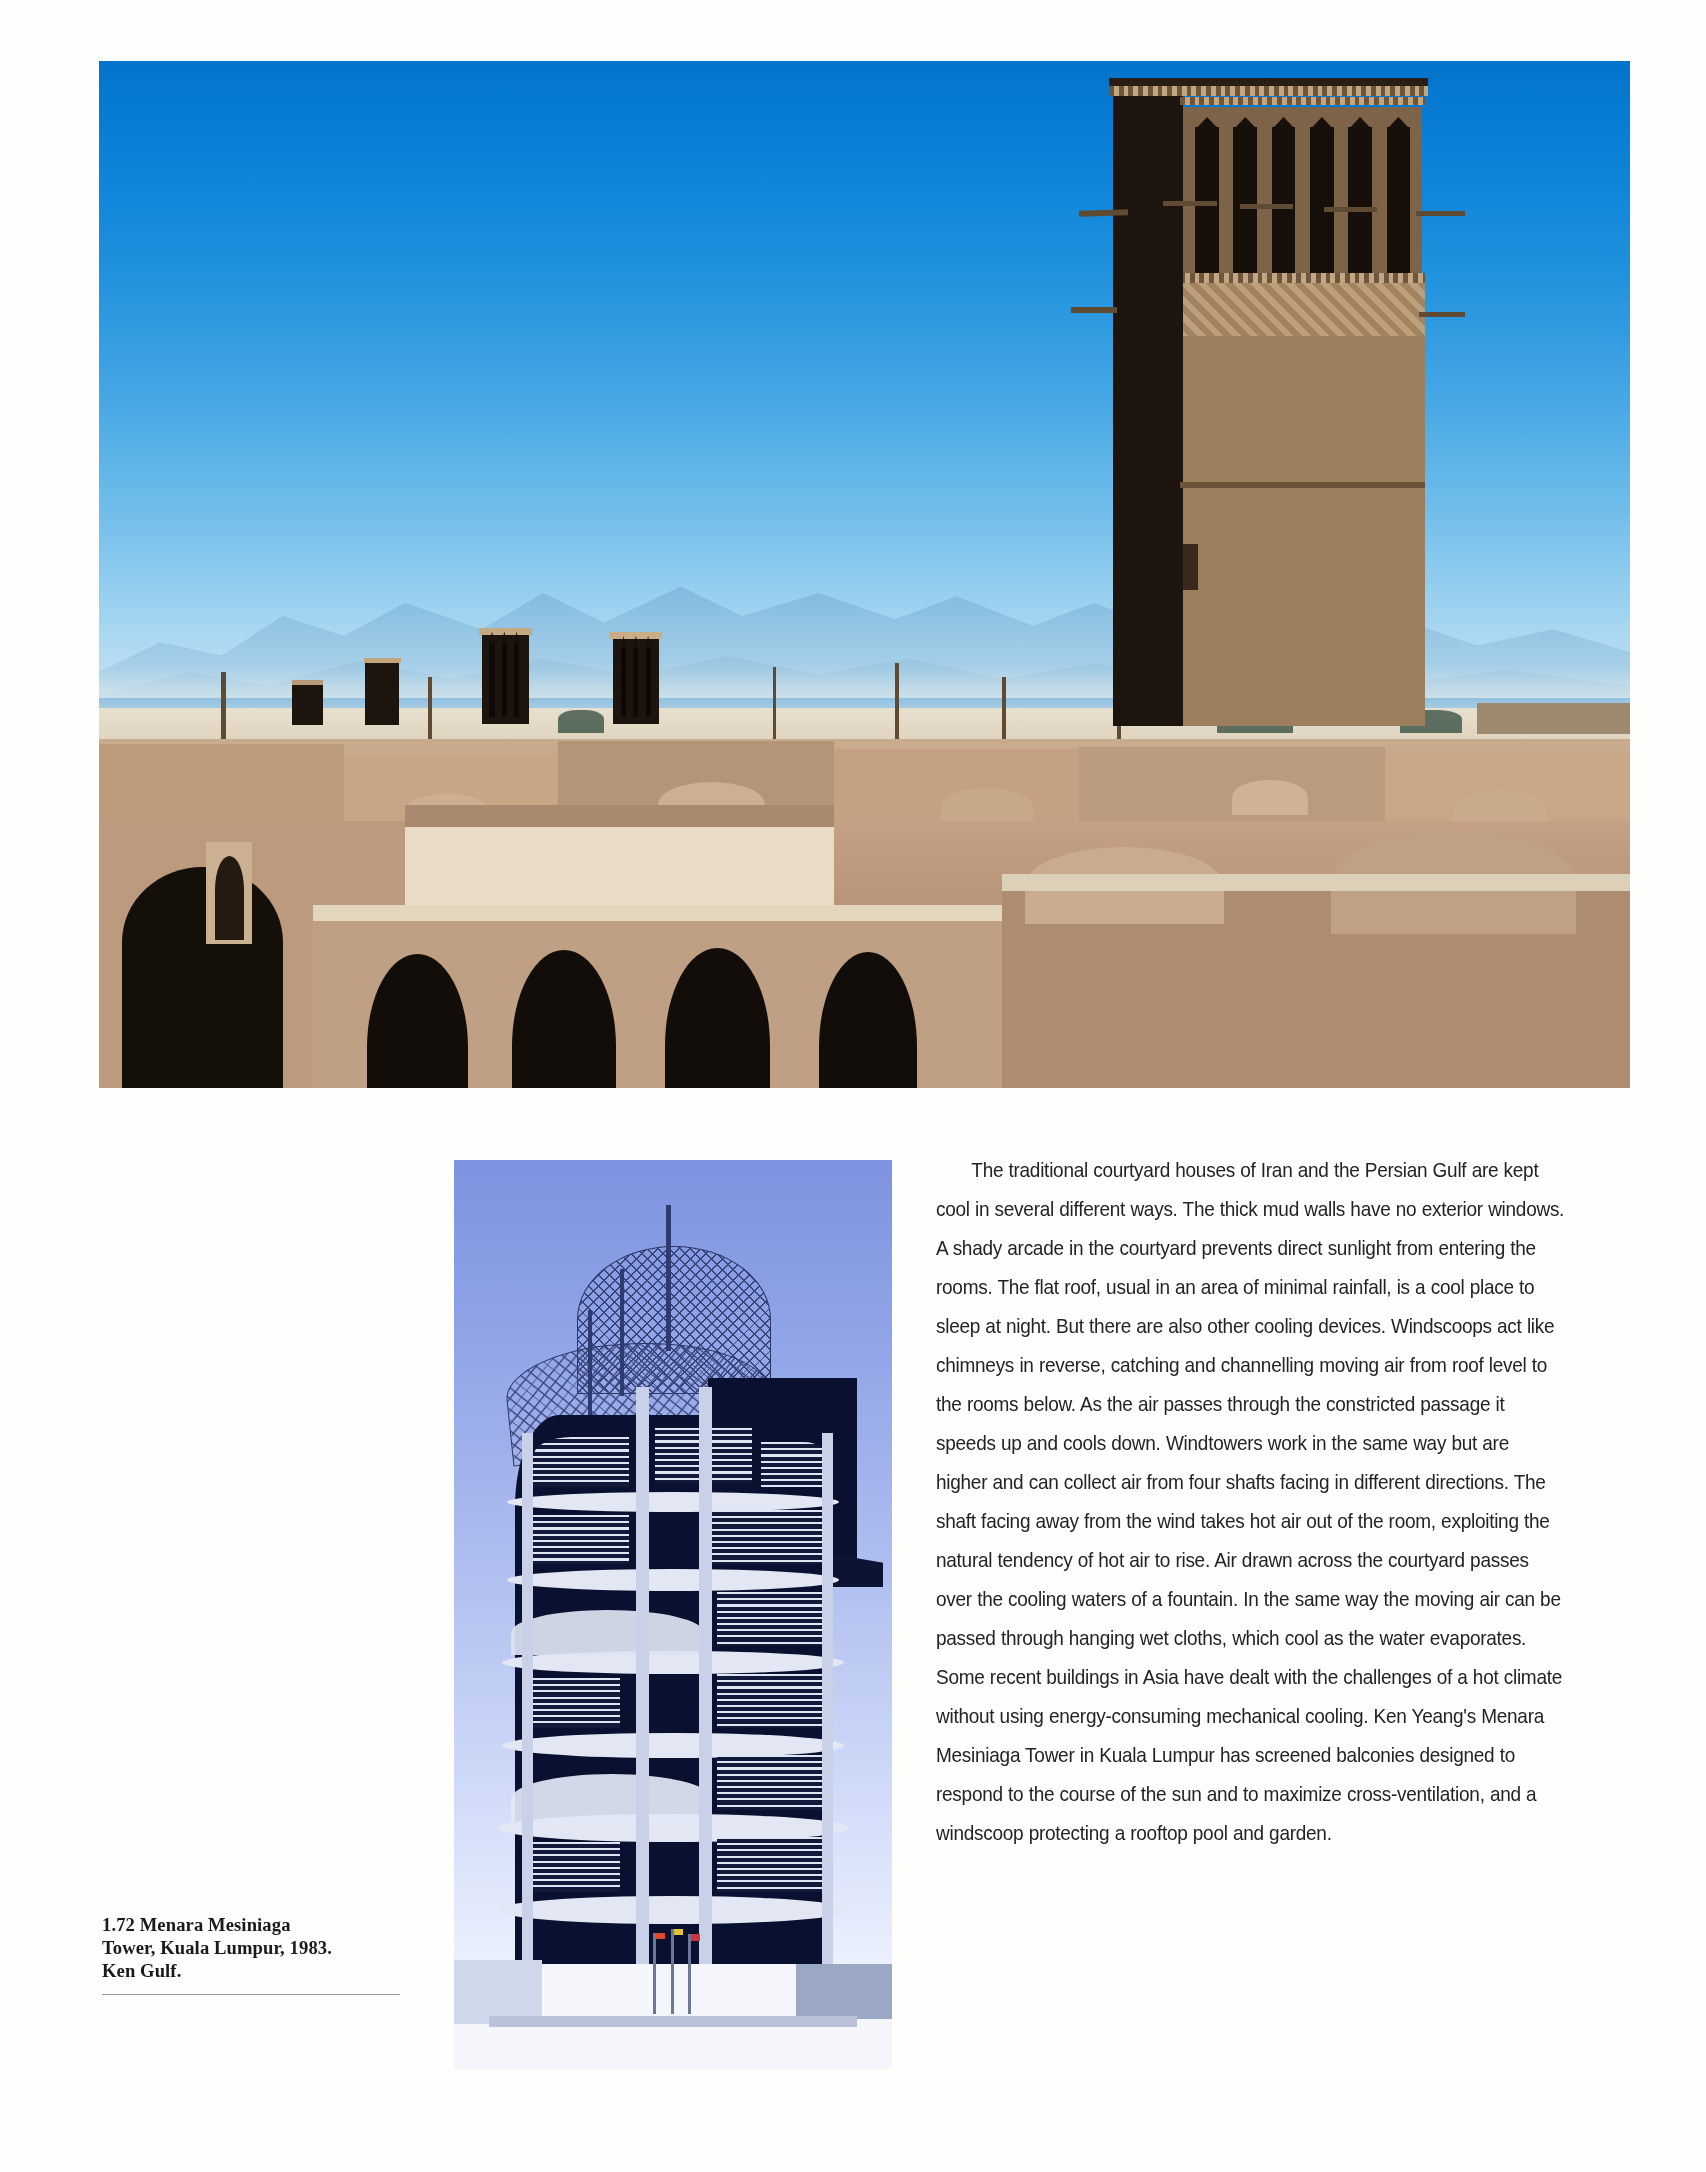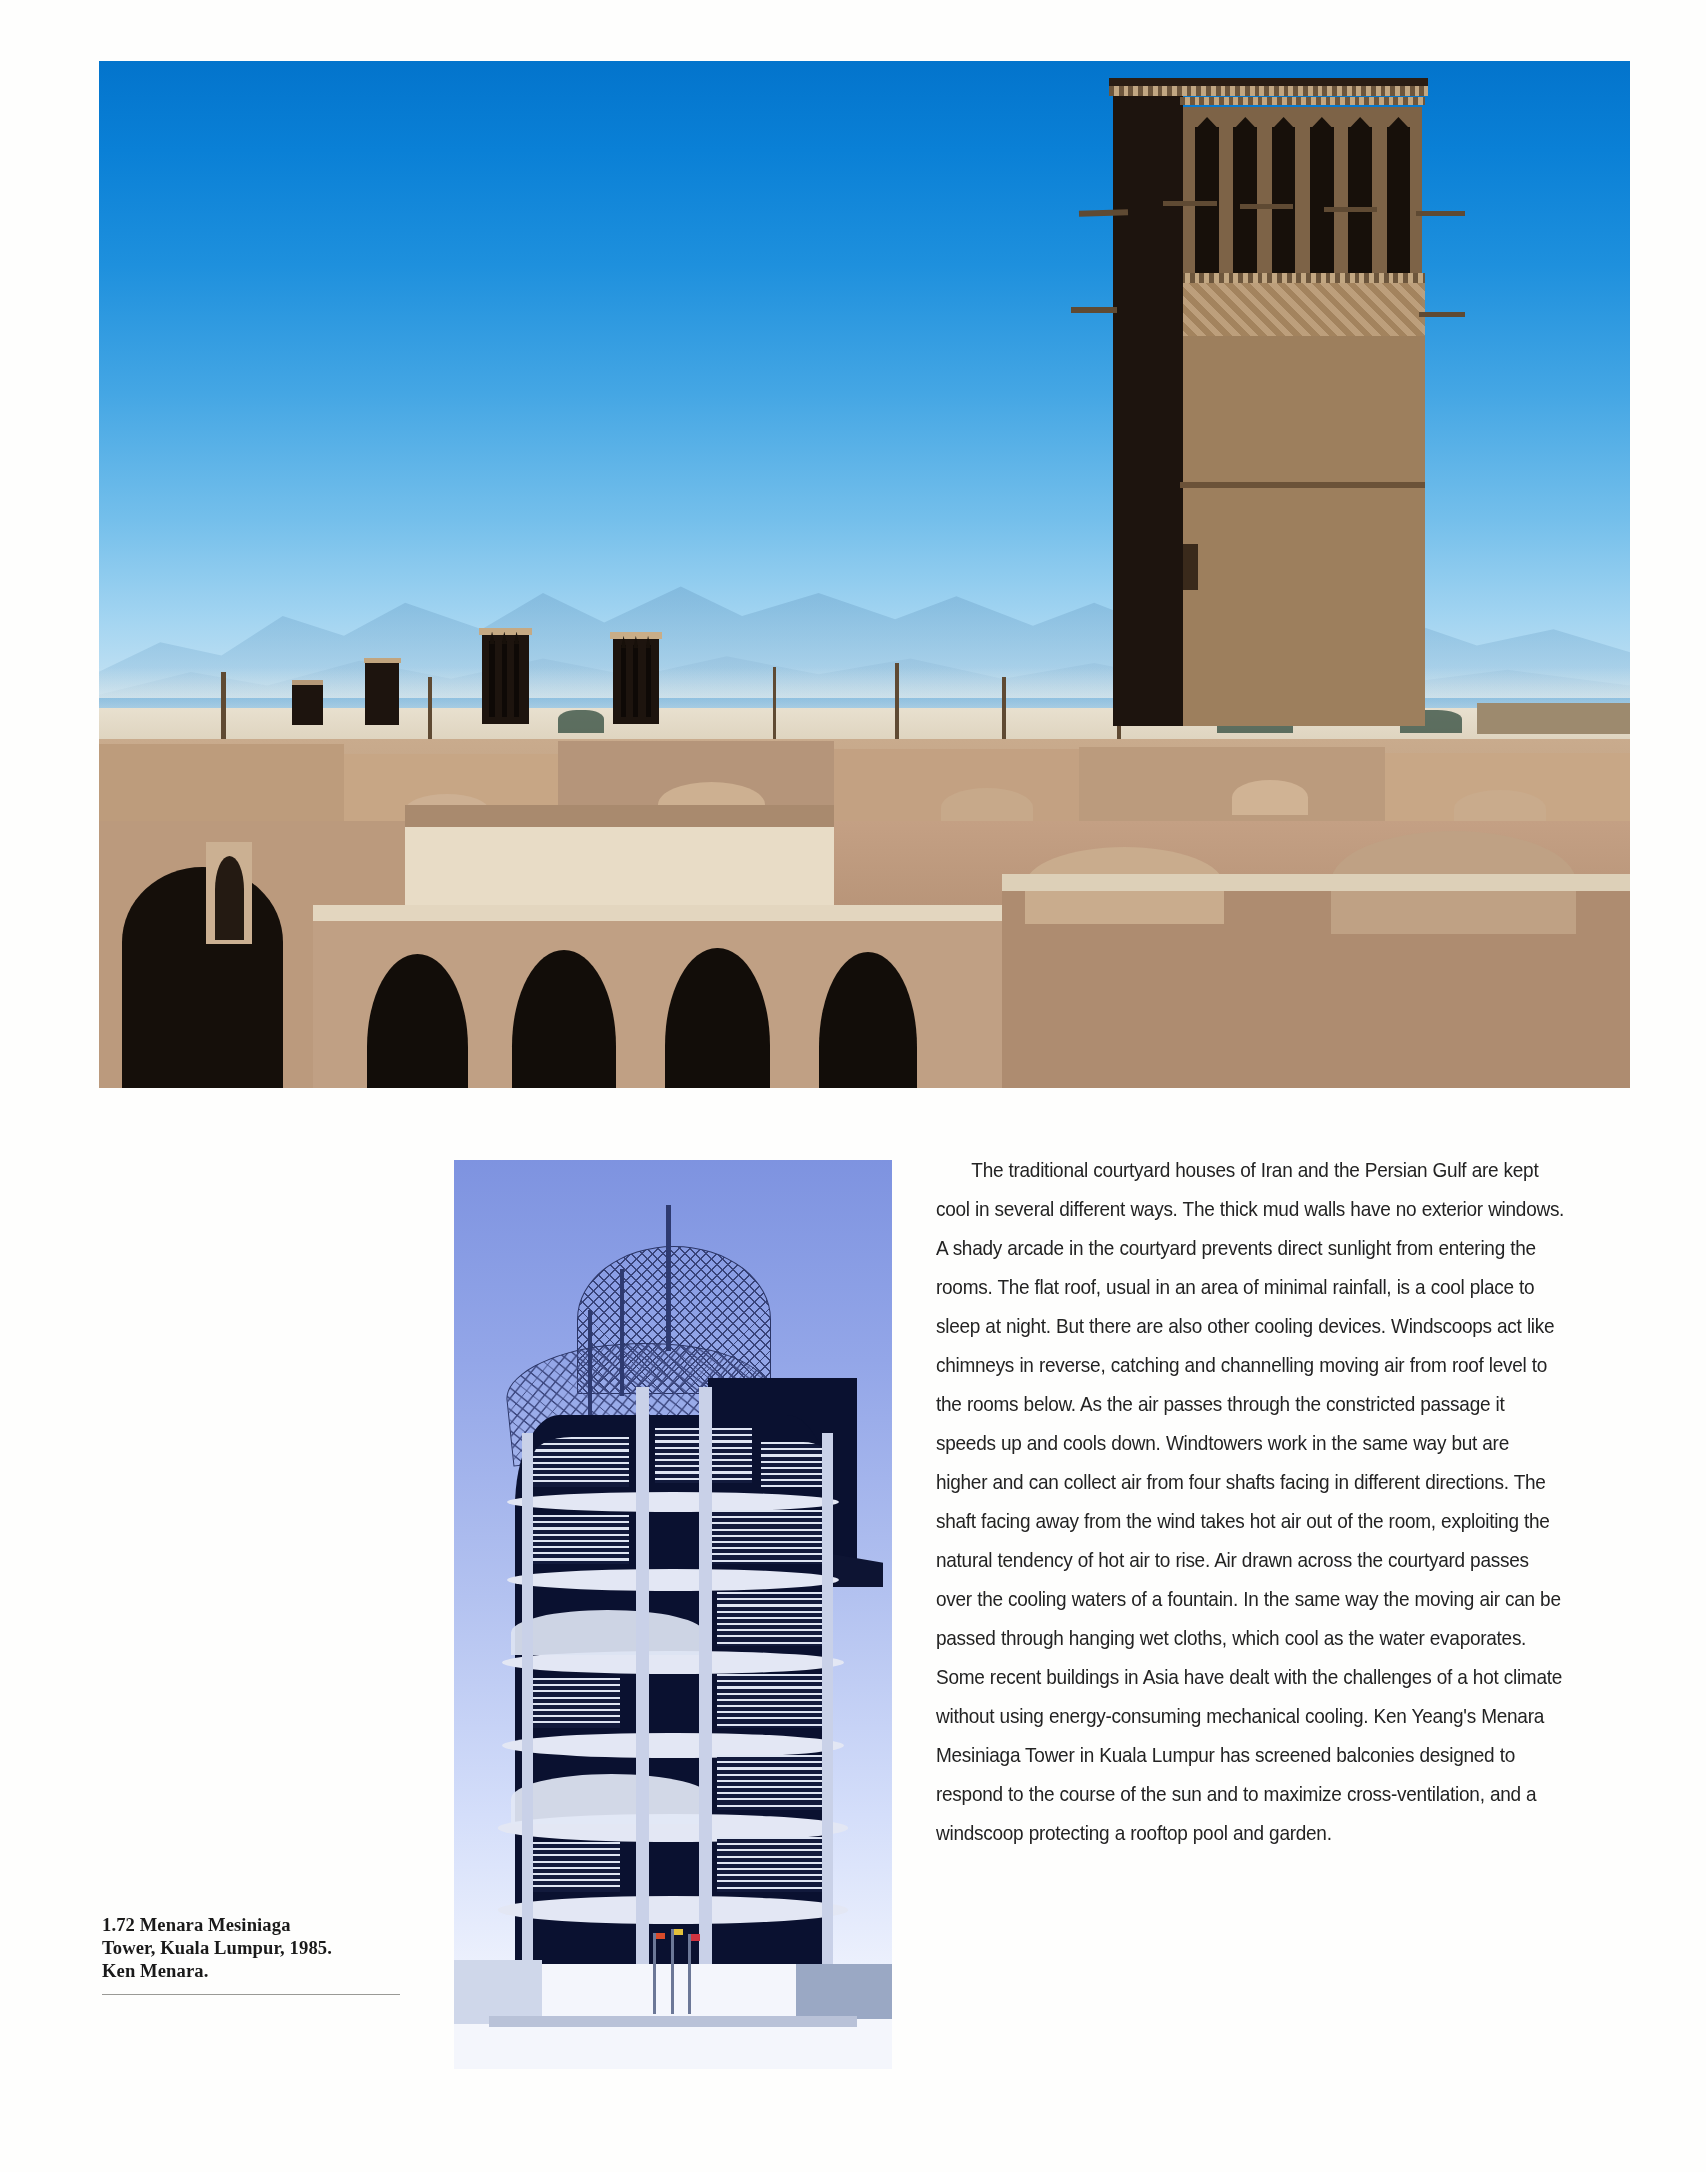--- a/index.html
+++ b/index.html
@@ -280,22 +280,22 @@
     <div class="tw" style="left:45.5%;top:85.0%;width:.7%;height:9%;background:#6c7897;"></div>
     <div class="flag" style="left:46.2%;top:85.0%;background:#d94b2a;"></div>
     <div class="tw" style="left:49.5%;top:84.6%;width:.7%;height:9.4%;background:#6c7897;"></div>
     <div class="flag" style="left:50.2%;top:84.6%;background:#e3c13a;"></div>
     <div class="tw" style="left:53.5%;top:85.2%;width:.7%;height:8.8%;background:#6c7897;"></div>
     <div class="flag" style="left:54.2%;top:85.2%;background:#cf3340;"></div>
   </div>
 
   <div class="cap" id="cap-2">
     <div class="cap-title">1.72  Menara Mesiniaga</div>
-    <div class="cap-title">Tower, Kuala Lumpur, 1985.</div>
-    <div class="cap-title">Ken Menara.</div>
+    <div class="cap-title">Tower, Kuala Lumpur, 1983.</div>
+    <div class="cap-title">Ken Gulf.</div>
     <div class="cap-rule-top"></div>
   </div>
 
   <div class="body-col">
     <p>The traditional courtyard houses of Iran and the Persian Gulf are kept cool in several different ways. The thick mud walls have no exterior windows. A shady arcade in the courtyard prevents direct sunlight from entering the rooms. The flat roof, usual in an area of minimal rainfall, is a cool place to sleep at night. But there are also other cooling devices. Windscoops act like chimneys in reverse, catching and channelling moving air from roof level to the rooms below. As the air passes through the constricted passage it speeds up and cools down. Windtowers work in the same way but are higher and can collect air from four shafts facing in different  directions. The shaft facing away from the wind takes hot air out of the room, exploiting the natural tendency of hot air to rise. Air drawn across the courtyard passes over the cooling waters of a fountain. In the same way the moving air can be passed through hanging wet cloths, which cool as the water evaporates. Some recent buildings in Asia have dealt with the challenges of a hot climate without using energy-consuming mechanical cooling. Ken Yeang's Menara Mesiniaga Tower in Kuala Lumpur has screened balconies designed to respond to the course of the sun and to maximize cross-ventilation, and a windscoop protecting a rooftop pool and garden.</p>
   </div>
 
 </div>
 
 

